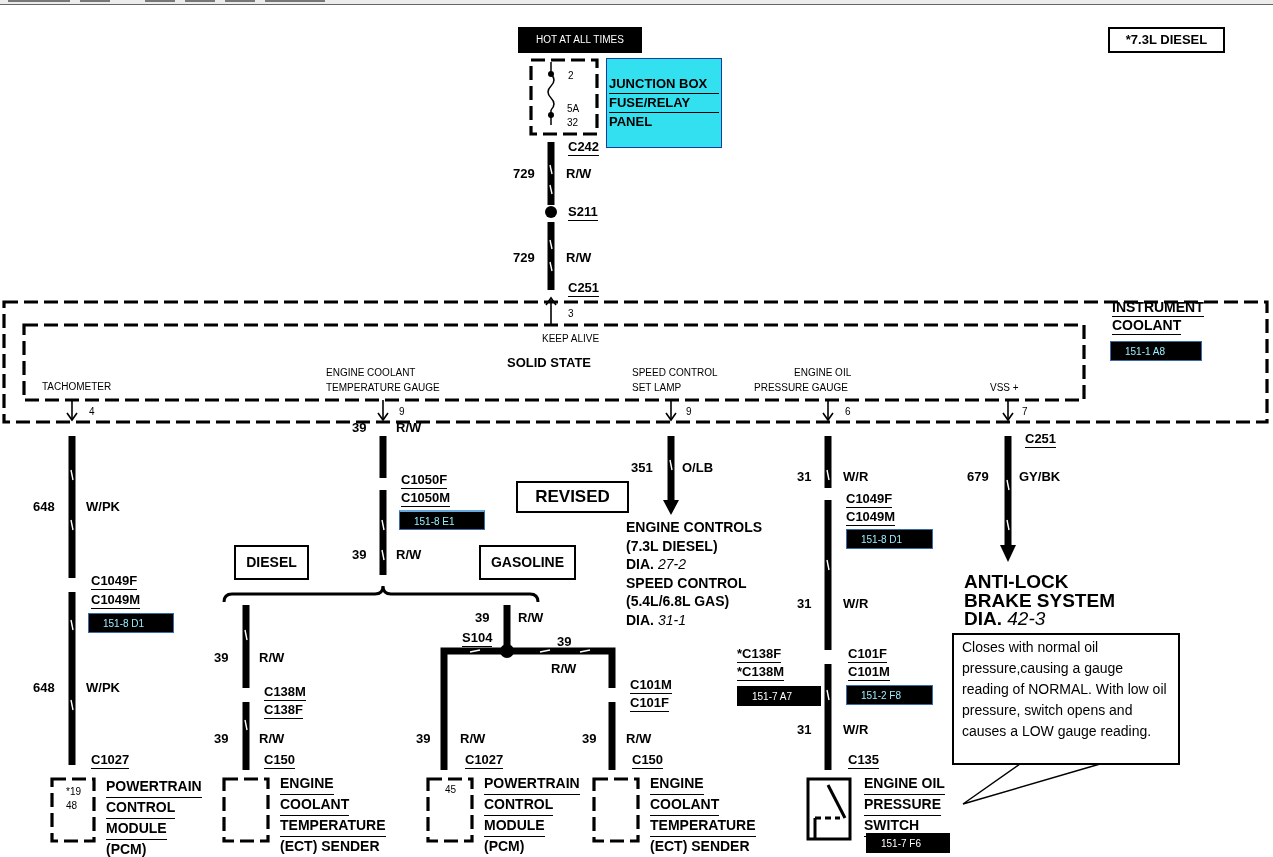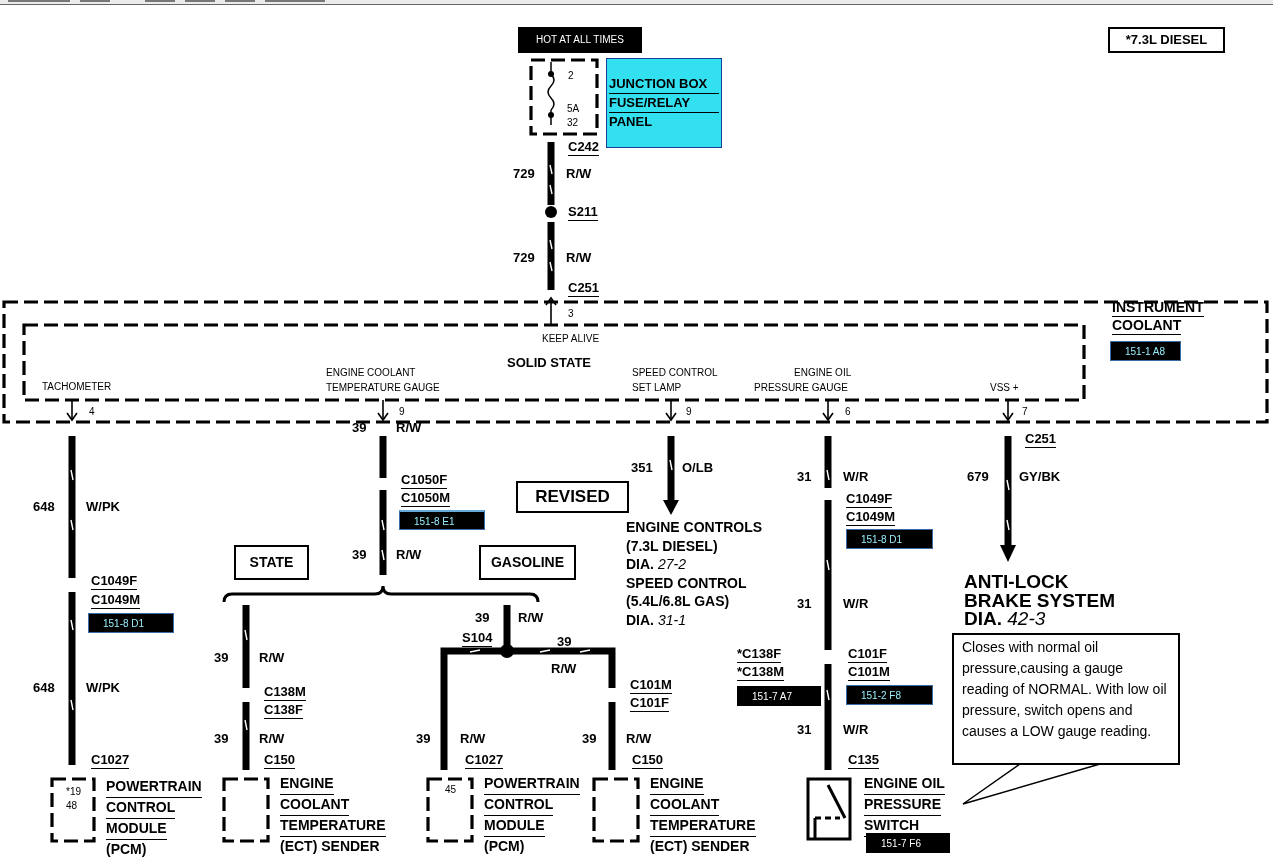--- a/index.html
+++ b/index.html
@@ -151,21 +151,21 @@
 <div class="lbl" style="left:513px;top:166px">729</div>
 <div class="lbl" style="left:566px;top:166px">R/W</div>
 <div class="lbl" style="left:568px;top:204px"><span class="ul">S211</span></div>
 <div class="lbl" style="left:513px;top:250px">729</div>
 <div class="lbl" style="left:566px;top:250px">R/W</div>
 <div class="lbl" style="left:568px;top:280px"><span class="ul">C251</span></div>
 <div class="sm" style="left:568px;top:308px">3</div>
 
 <div class="lbl" style="left:1112px;top:300px;font-size:14px"><span class="ul">INSTRUMENT</span></div>
 <div class="lbl" style="left:1112px;top:318px;font-size:14px"><span class="ul">COOLANT</span></div>
-<div class="ref" style="left:1110px;top:341px;width:71px">151-1 A8</div>
+<div class="ref" style="left:1110px;top:341px;width:92px">151-1 A8</div>
 <div class="sm" style="left:542px;top:333px">KEEP ALIVE</div>
 <div class="lbl" style="left:507px;top:355px">SOLID STATE</div>
 
 <div class="sm" style="left:42px;top:381px">TACHOMETER</div>
 <div class="sm" style="left:89px;top:406px">4</div>
 <div class="sm" style="left:326px;top:367px">ENGINE  COOLANT</div>
 <div class="sm" style="left:326px;top:382px">TEMPERATURE GAUGE</div>
 <div class="sm" style="left:399px;top:406px">9</div>
 <div class="sm" style="left:632px;top:367px">SPEED CONTROL</div>
 <div class="sm" style="left:632px;top:382px">SET LAMP</div>
@@ -193,21 +193,21 @@
   <div>(PCM)</div>
 </div>
 
 <div class="lbl" style="left:352px;top:420px">39</div>
 <div class="lbl" style="left:396px;top:420px">R/W</div>
 <div class="lbl" style="left:401px;top:472px"><span class="ul">C1050F</span></div>
 <div class="lbl" style="left:401px;top:490px"><span class="ul">C1050M</span></div>
 <div class="ref" style="left:399px;top:510px;width:86px;border-top:2px solid #6ad">151-8 E1</div>
 <div class="lbl" style="left:352px;top:547px">39</div>
 <div class="lbl" style="left:396px;top:547px">R/W</div>
-<div class="box" style="left:234px;top:545px;width:75px;height:35px;line-height:31px">STATE</div>
+<div class="box" style="left:234px;top:545px;width:75px;height:35px;line-height:31px">DIESEL</div>
 <div class="box" style="left:479px;top:545px;width:97px;height:35px;line-height:31px">GASOLINE</div>
 <div class="box" style="left:516px;top:481px;width:113px;height:32px;line-height:28px;font-size:17px">REVISED</div>
 
 <div class="lbl" style="left:214px;top:650px">39</div>
 <div class="lbl" style="left:259px;top:650px">R/W</div>
 <div class="lbl" style="left:264px;top:684px"><span class="ul">C138M</span></div>
 <div class="lbl" style="left:264px;top:702px"><span class="ul">C138F</span></div>
 <div class="lbl" style="left:214px;top:731px">39</div>
 <div class="lbl" style="left:259px;top:731px">R/W</div>
 <div class="lbl" style="left:264px;top:752px"><span class="ul">C150</span></div>

